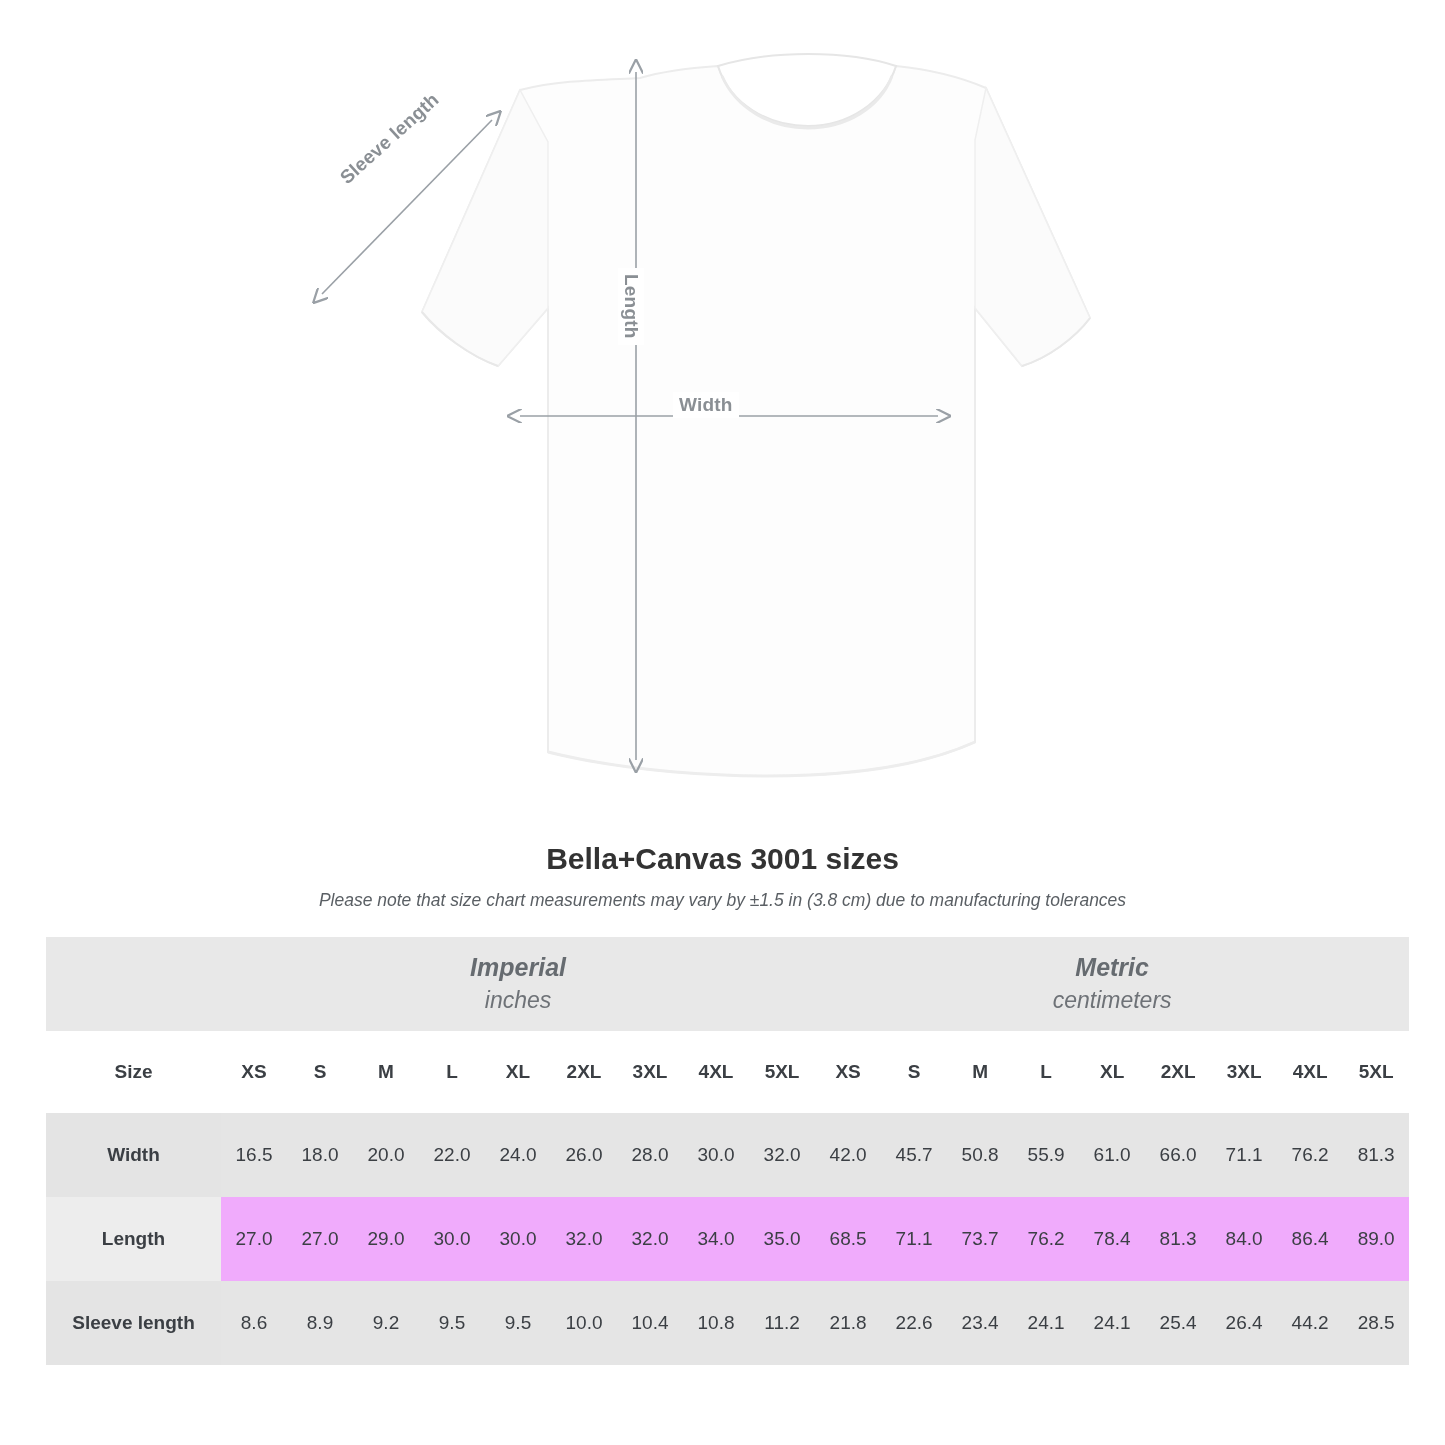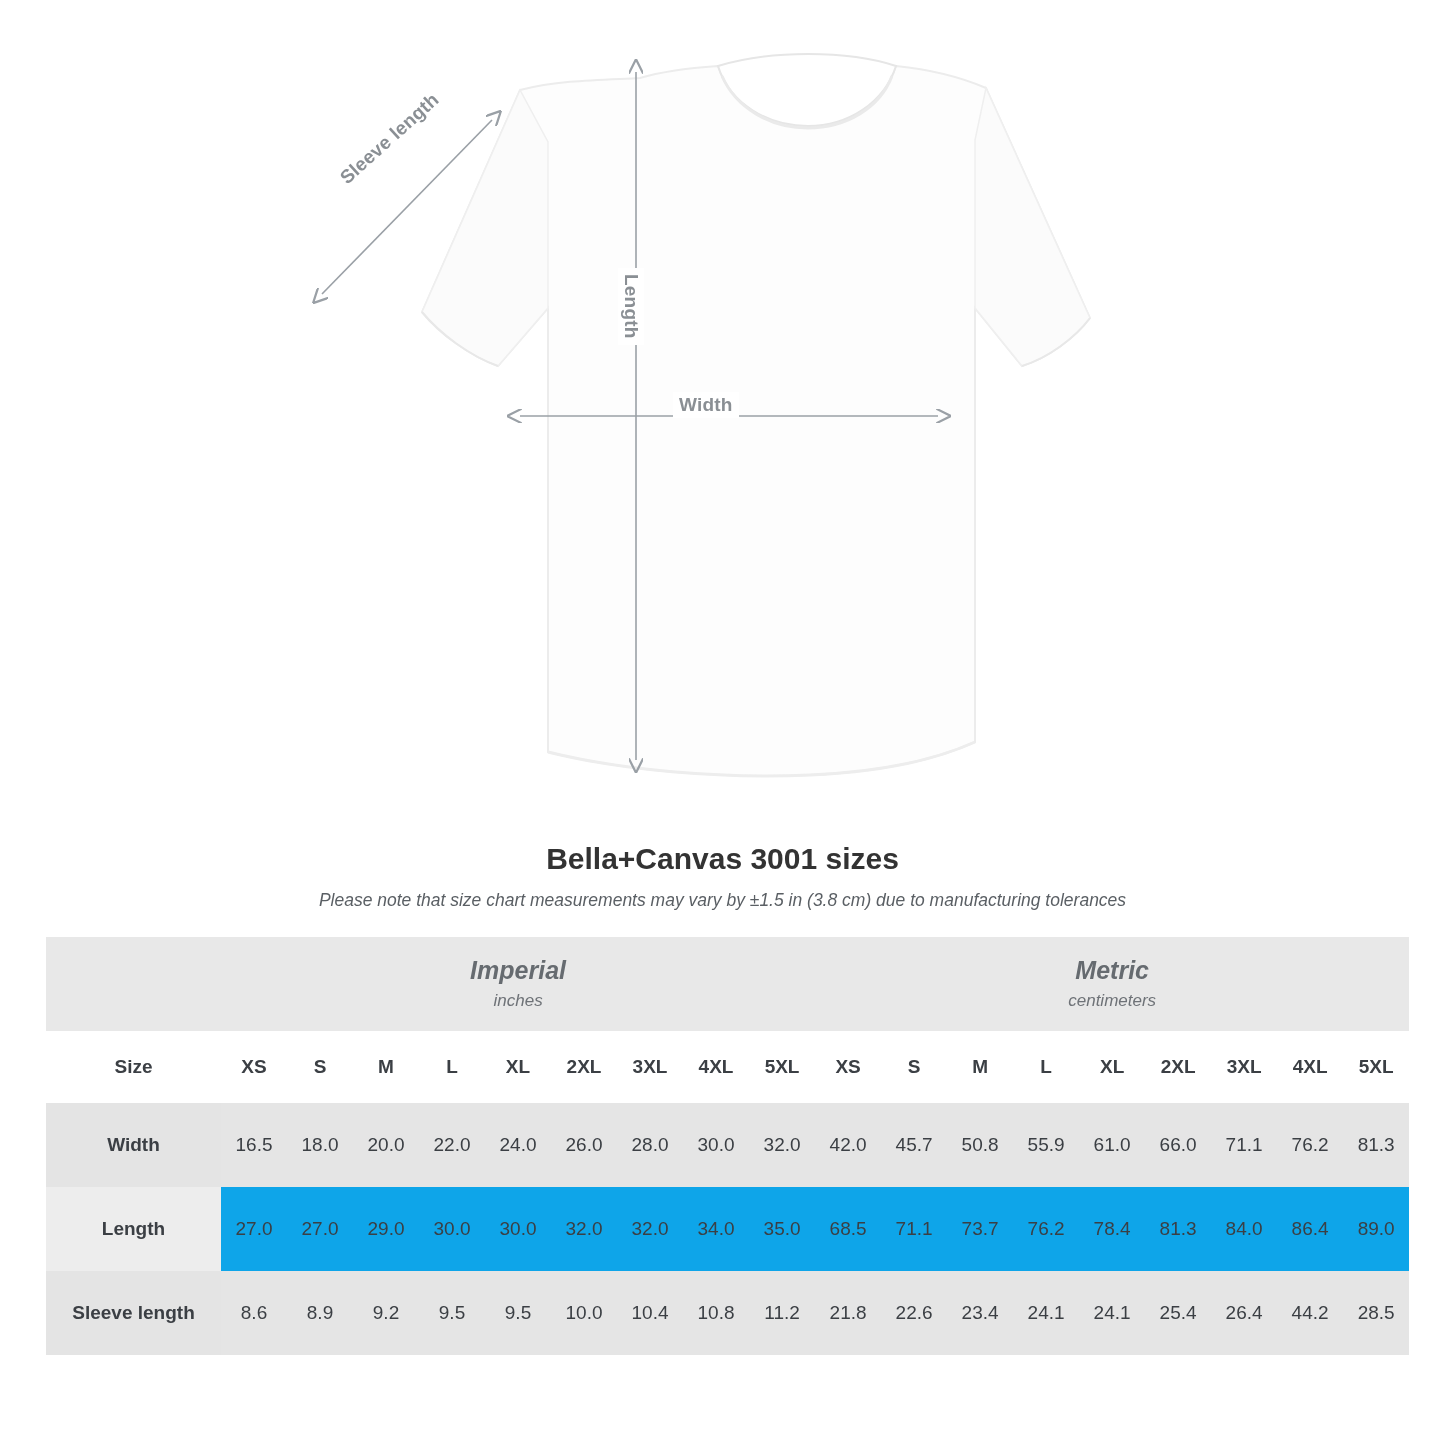--- a/index.html
+++ b/index.html
@@ -93,47 +93,47 @@
     background: #e8e8e8;
   }
   .unit-head .unit-name {
     font-size: 25px;
     font-style: italic;
     font-weight: bold;
     color: #666b70;
     line-height: 1.1;
   }
   .unit-head .unit-sub {
-    font-size: 17px;
+    font-size: 23px;
     font-style: italic;
     color: #6e7277;
     padding-top: 6px;
   }
   .row-head-cell {
     background: #e8e8e8;
     font-weight: bold;
     color: #3b3f44;
     font-size: 19px;
   }
   tr.sizes-row td {
-    height: 72px;
+    height: 82px;
     background: #ffffff;
     font-weight: bold;
     font-size: 19px;
   }
   tr.sizes-row td.row-head-cell {
     background: #ffffff;
     font-weight: bold;
   }
   tr.data-row td {
     height: 84px;
     font-size: 19px;
   }
   tr.odd td { background: #e5e5e5; }
-  tr.even td { background: #0ea5e9; }
+  tr.even td { background: #f0abfc; }
   tr.odd td.row-head-cell { background: #e4e4e4; }
   tr.even td.row-head-cell { background: #ededed; }
 </style>
 </head>
 <body>
 
 <div class="illustration">
 
   <svg class="shirt-svg" width="1445" height="830" viewBox="0 0 1445 830">
 

